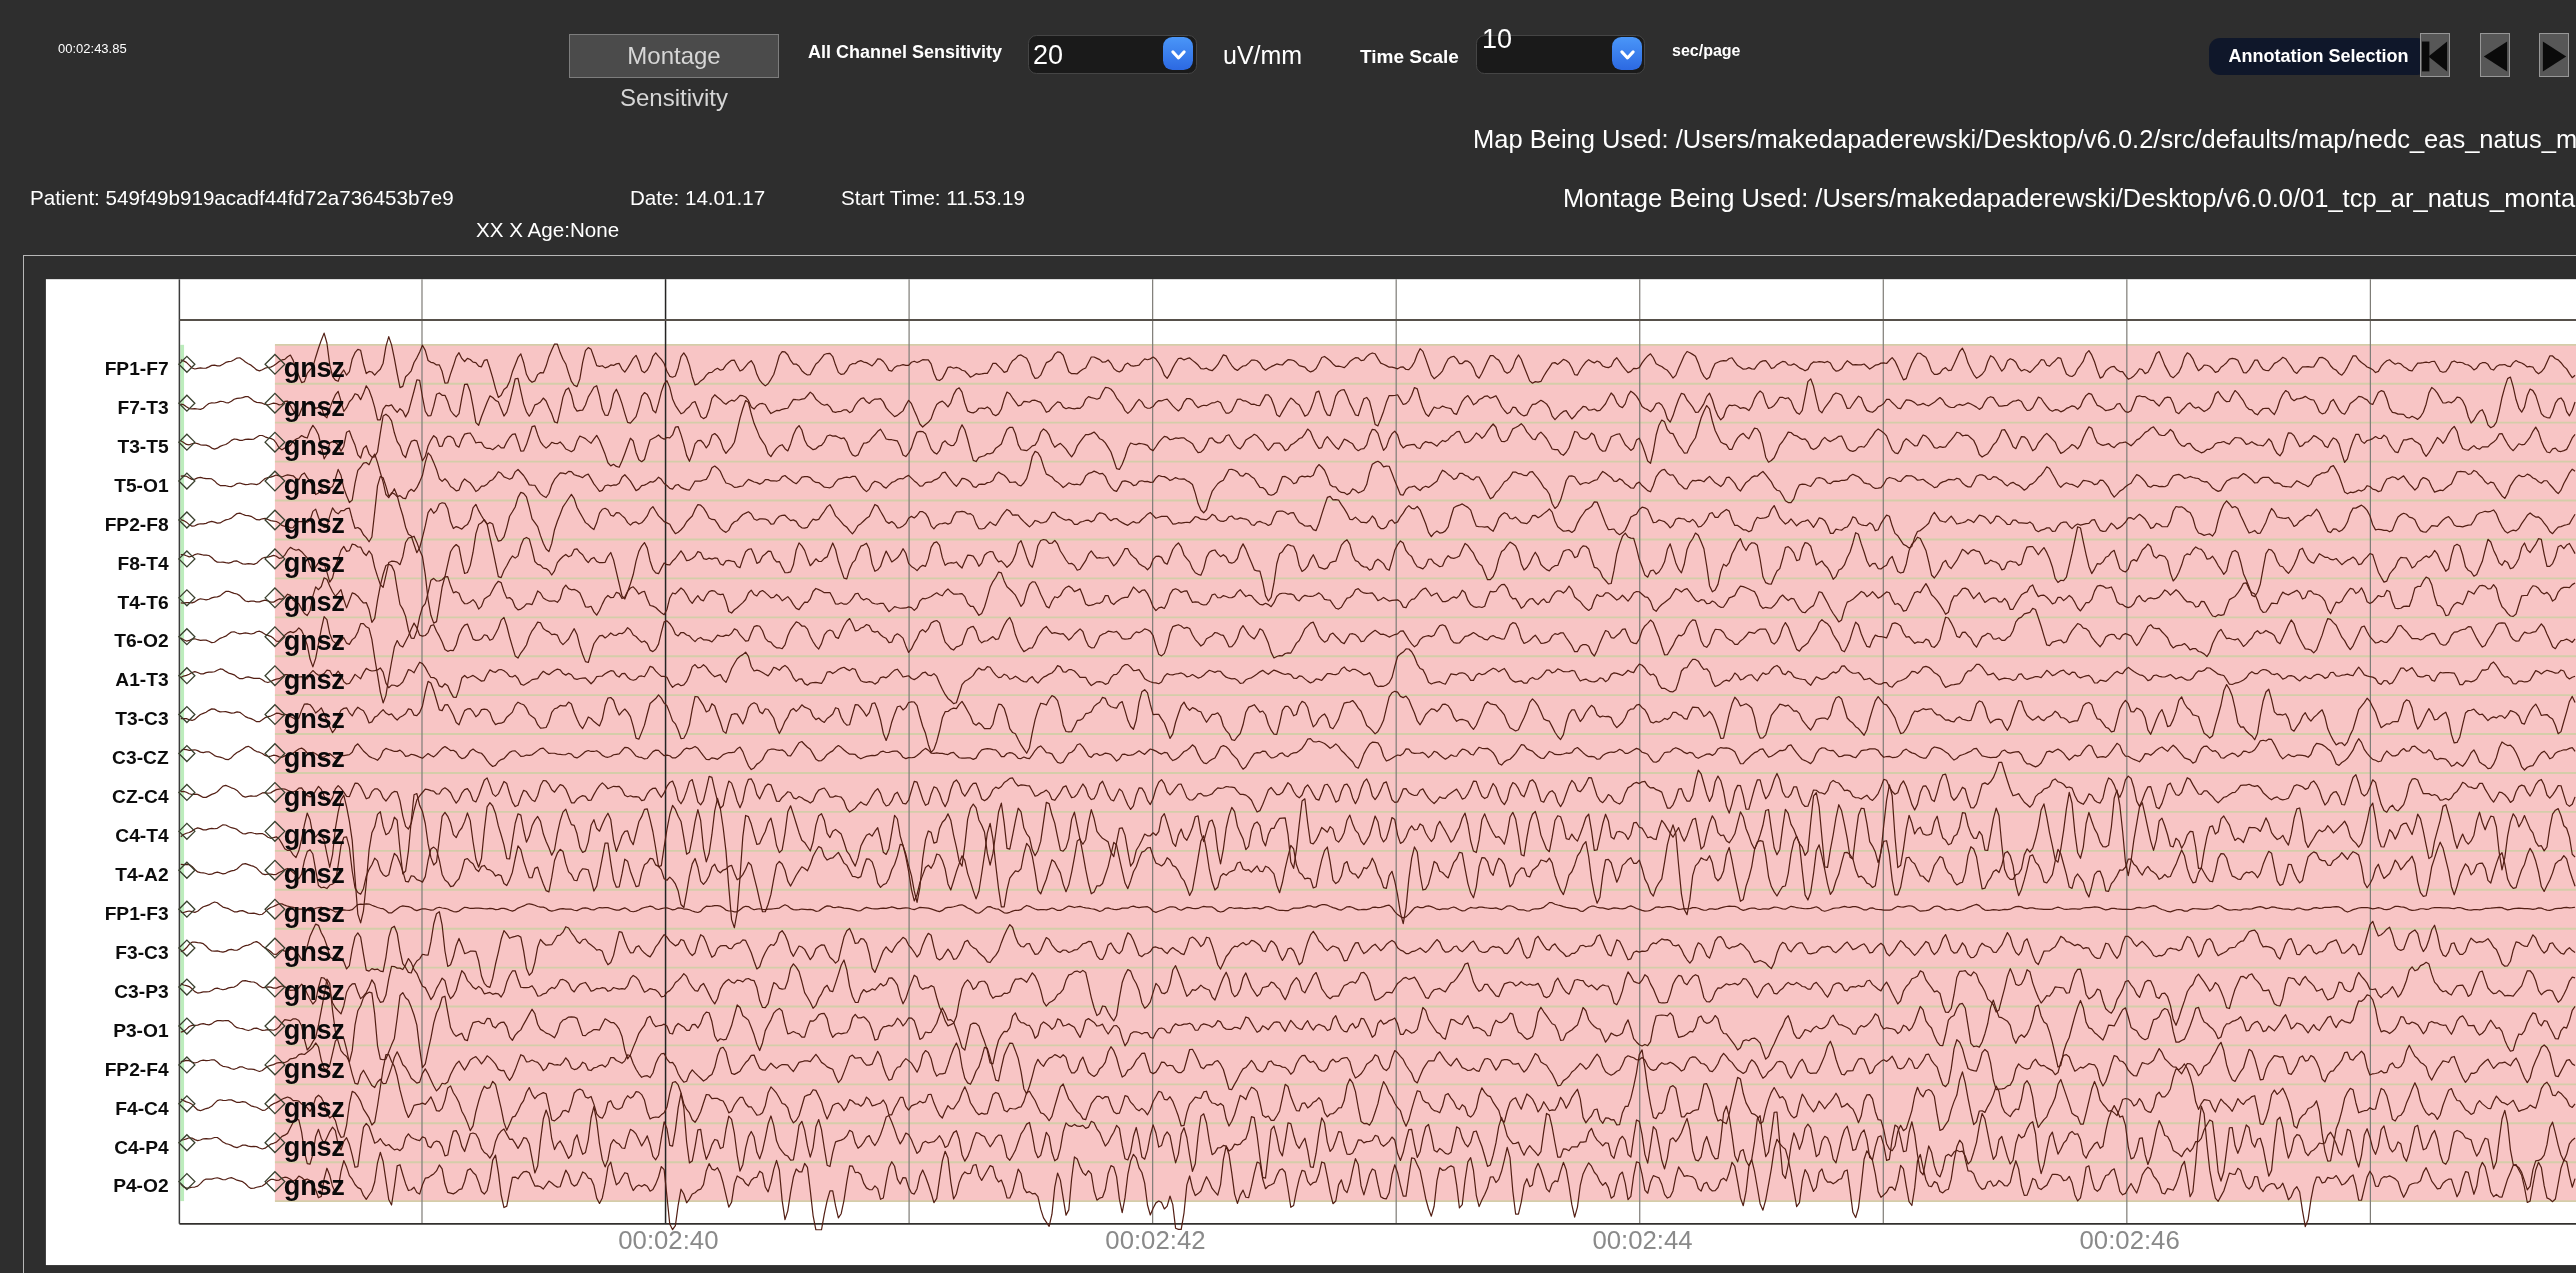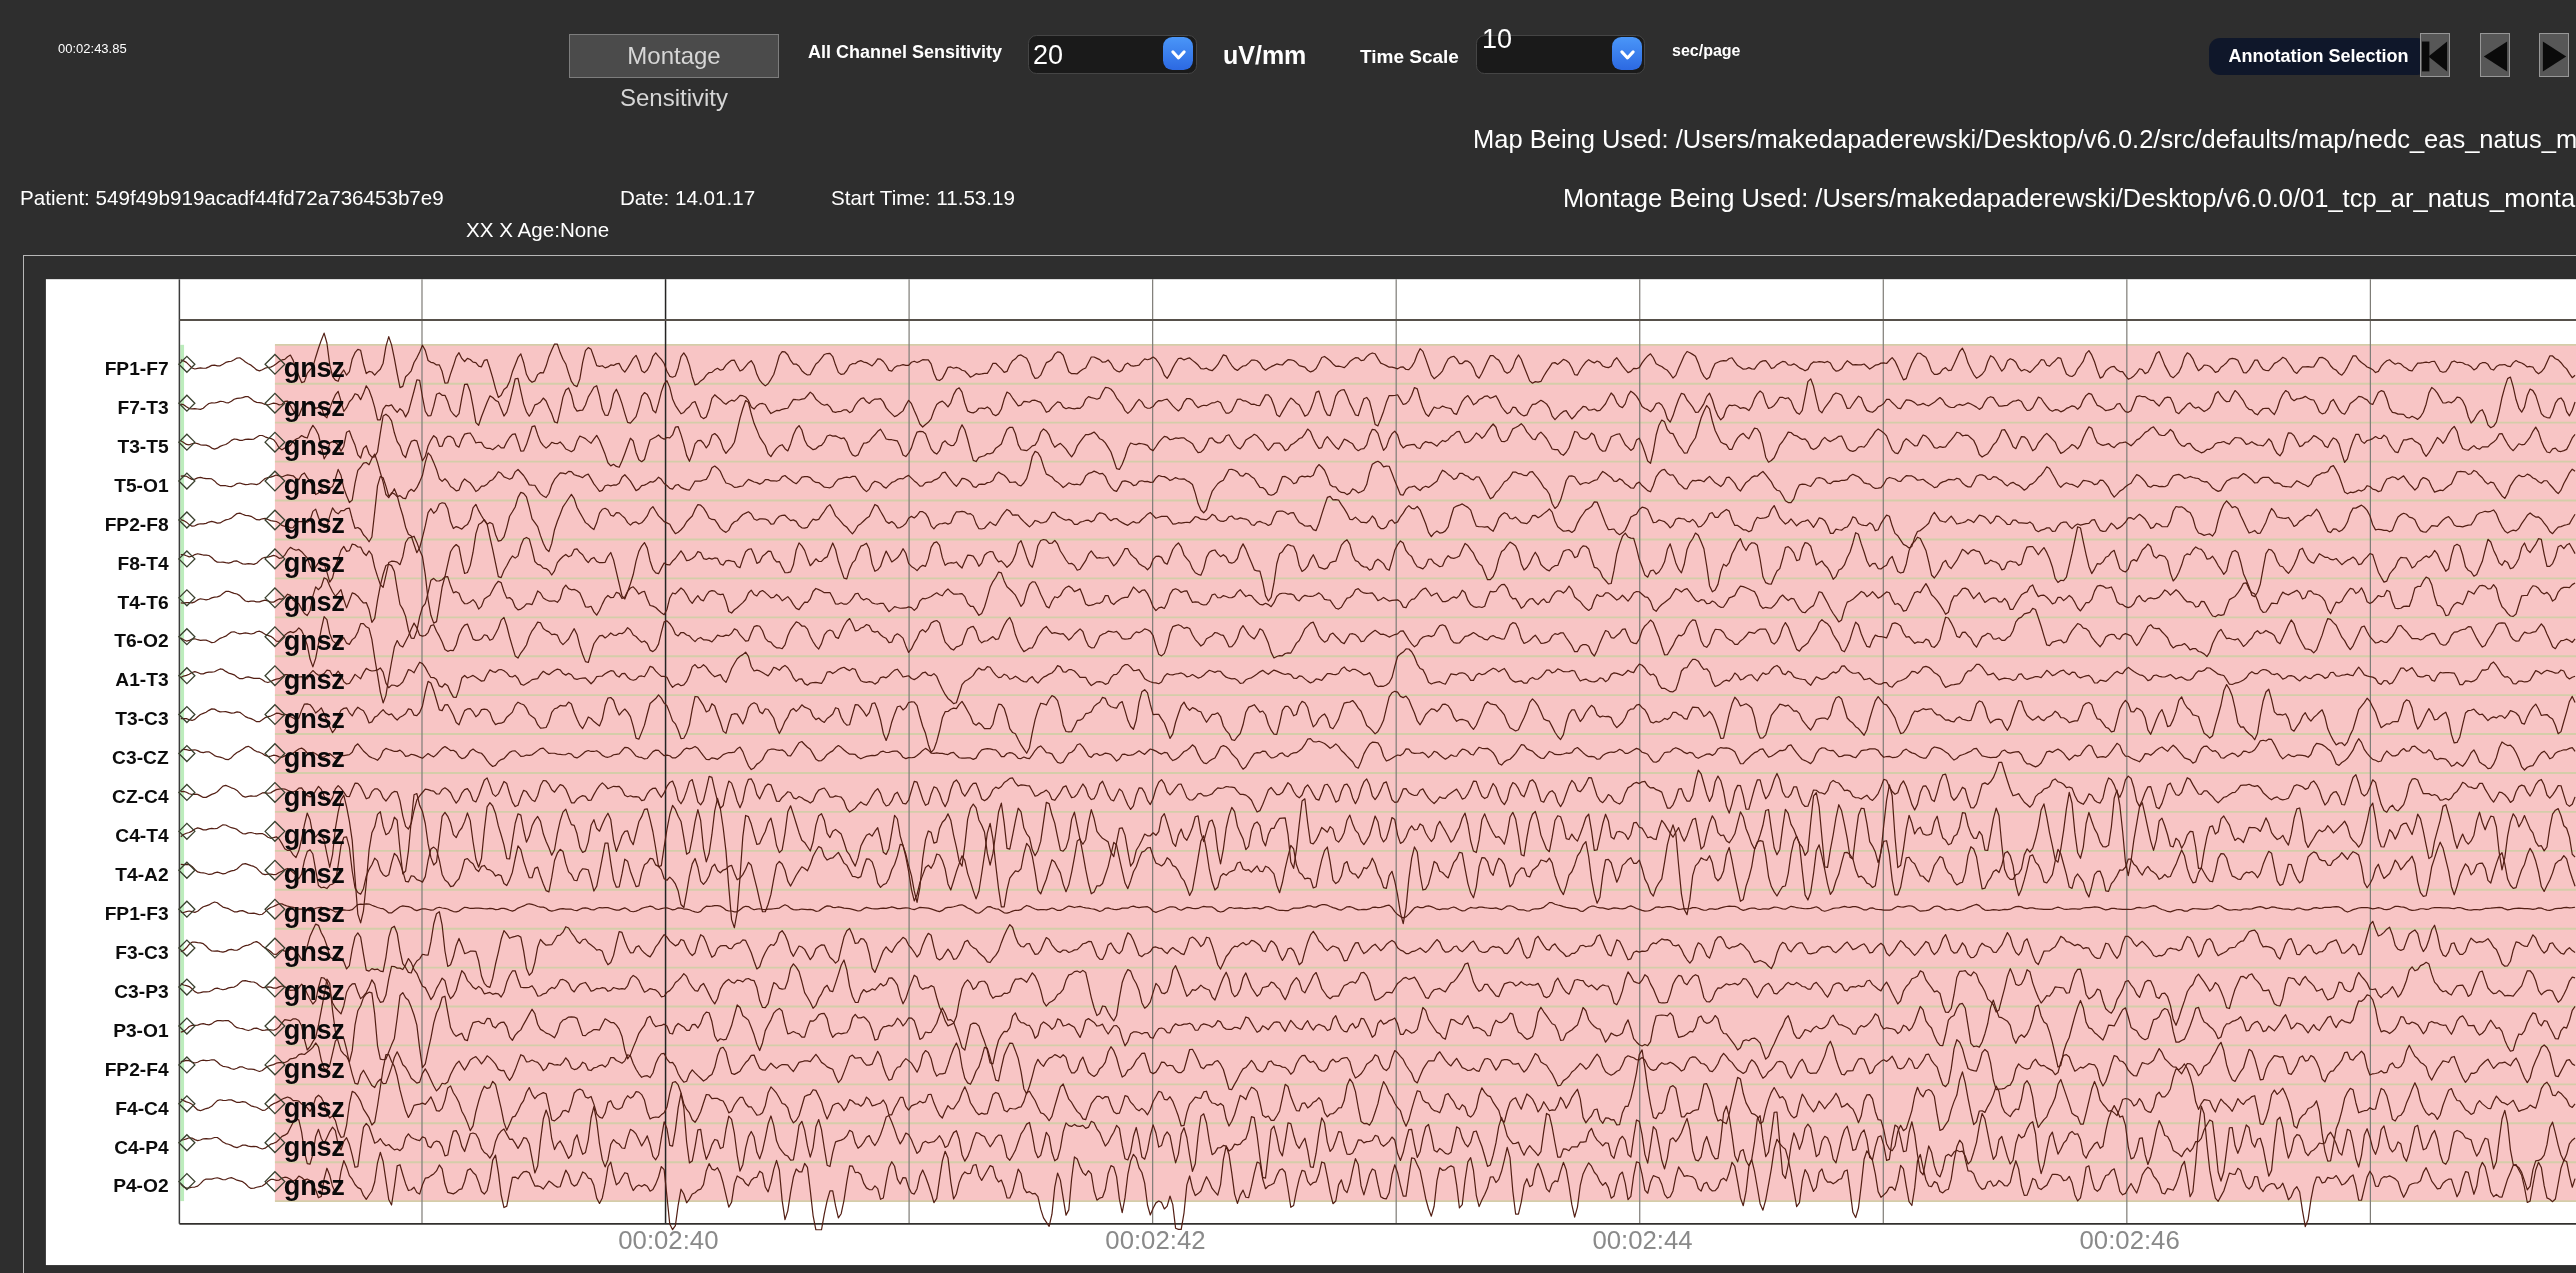--- a/index.html
+++ b/index.html
@@ -163,21 +163,21 @@
 </svg>
 <div class="abs wlab" style="left:11px;top:41px;font-size:13px;margin-left:47px;">00:02:43.85</div>
 <div class="abs" style="left:569px;top:34px;width:208px;height:42px;background:#4b4b4b;border:1.9px solid #7d7d7d;color:#d6d6d6;font-size:24px;text-align:center;line-height:42px;">Montage Sensitivity</div>
 <div class="abs wlab" style="left:808px;top:42px;font-size:18px;font-weight:bold;">All Channel Sensitivity</div>
 <div class="abs" style="left:1028px;top:35px;width:167px;height:37px;background:#1a1a1a;border:1.9px solid #454545;border-radius:8.4px;"></div>
 <div class="abs wlab" style="left:1033px;top:40px;font-size:27px;">20</div>
 <div class="abs" style="left:1163px;top:37px;width:30px;height:33px;background:linear-gradient(#4a96f8,#2c69e2);border-radius:9.4px;"></div>
 <svg class="abs" style="left:1171px;top:50px;" width="15" height="10.3" viewBox="0 0 16 11">
     <path d="M2 2L8 8.5L14 2" stroke="#ffffff" stroke-width="3.2" fill="none" stroke-linecap="round" stroke-linejoin="round"></path>
   </svg>
-<div class="abs wlab" style="left:1223px;top:41px;font-size:25px;font-weight:bold;">uV/mm</div>
+<div class="abs wlab" style="left:1223px;top:41px;font-size:25px;font-weight:normal;">uV/mm</div>
 <div class="abs wlab" style="left:1360px;top:46px;font-size:19px;font-weight:bold;">Time Scale</div>
 <div class="abs" style="left:1476px;top:35px;width:167px;height:37px;background:#1a1a1a;border:1.9px solid #454545;border-radius:8.4px;"></div>
 <div class="abs wlab" style="left:1482px;top:24px;font-size:27px;">10</div>
 <div class="abs" style="left:1612px;top:37px;width:30px;height:33px;background:linear-gradient(#4a96f8,#2c69e2);border-radius:9.4px;"></div>
 <svg class="abs" style="left:1620px;top:50px;" width="15" height="10.3" viewBox="0 0 16 11">
     <path d="M2 2L8 8.5L14 2" stroke="#ffffff" stroke-width="3.2" fill="none" stroke-linecap="round" stroke-linejoin="round"></path>
   </svg>
 <div class="abs wlab" style="left:1672px;top:42px;font-size:16px;font-weight:bold;">sec/page</div>
 <div class="abs" style="left:2209px;top:38px;width:219px;height:37px;background:#0f172a;border-radius:11.2px;color:#ffffff;font-size:18px;font-weight:bold;text-align:center;line-height:37px;white-space:nowrap;">Annotation Selection</div>
 <div class="abs" style="left:2420px;top:33px;width:28px;height:42px;background:#575757;border:1.9px solid #979797;"></div>
@@ -188,14 +188,14 @@
 <div class="abs" style="left:2480px;top:33px;width:28px;height:42px;background:#575757;border:1.9px solid #979797;"></div>
 <svg class="abs" style="left:2481px;top:35px;" width="28" height="42" viewBox="0 0 30 45">
     <path d="M28 7L28 39L3 23Z" fill="#0a0a0a"></path>
   </svg>
 <div class="abs" style="left:2539px;top:33px;width:28px;height:42px;background:#575757;border:1.9px solid #979797;"></div>
 <svg class="abs" style="left:2541px;top:35px;" width="28" height="42" viewBox="0 0 30 45">
     <path d="M2 7L2 39L27 23Z" fill="#0a0a0a"></path>
   </svg>
 <div class="abs wlab" style="left:1473px;top:125px;font-size:25.5px;white-space:nowrap;">Map Being Used: /Users/makedapaderewski/Desktop/v6.0.2/src/defaults/map/nedc_eas_natus_map.txt</div>
 <div class="abs wlab" style="left:1563px;top:184px;font-size:25.5px;white-space:nowrap;">Montage Being Used: /Users/makedapaderewski/Desktop/v6.0.0/01_tcp_ar_natus_montage.txt</div>
-<div class="abs wlab" style="left:20px;top:186px;font-size:20.6px;white-space:nowrap;"><span>Patient: 549f49b919acadf44fd72a736453b7e9</span><span style="position:absolute;left:446px;margin-top:32px;">XX X Age:None</span><span style="position:absolute;left:600px;">Date: 14.01.17</span><span style="position:absolute;left:811px;">Start Time: 11.53.19</span></div>
+<div class="abs wlab" style="left:30px;top:186px;font-size:20.6px;white-space:nowrap;"><span>Patient: 549f49b919acadf44fd72a736453b7e9</span><span style="position:absolute;left:446px;margin-top:32px;">XX X Age:None</span><span style="position:absolute;left:600px;">Date: 14.01.17</span><span style="position:absolute;left:811px;">Start Time: 11.53.19</span></div>
 
 
 </body></html>

